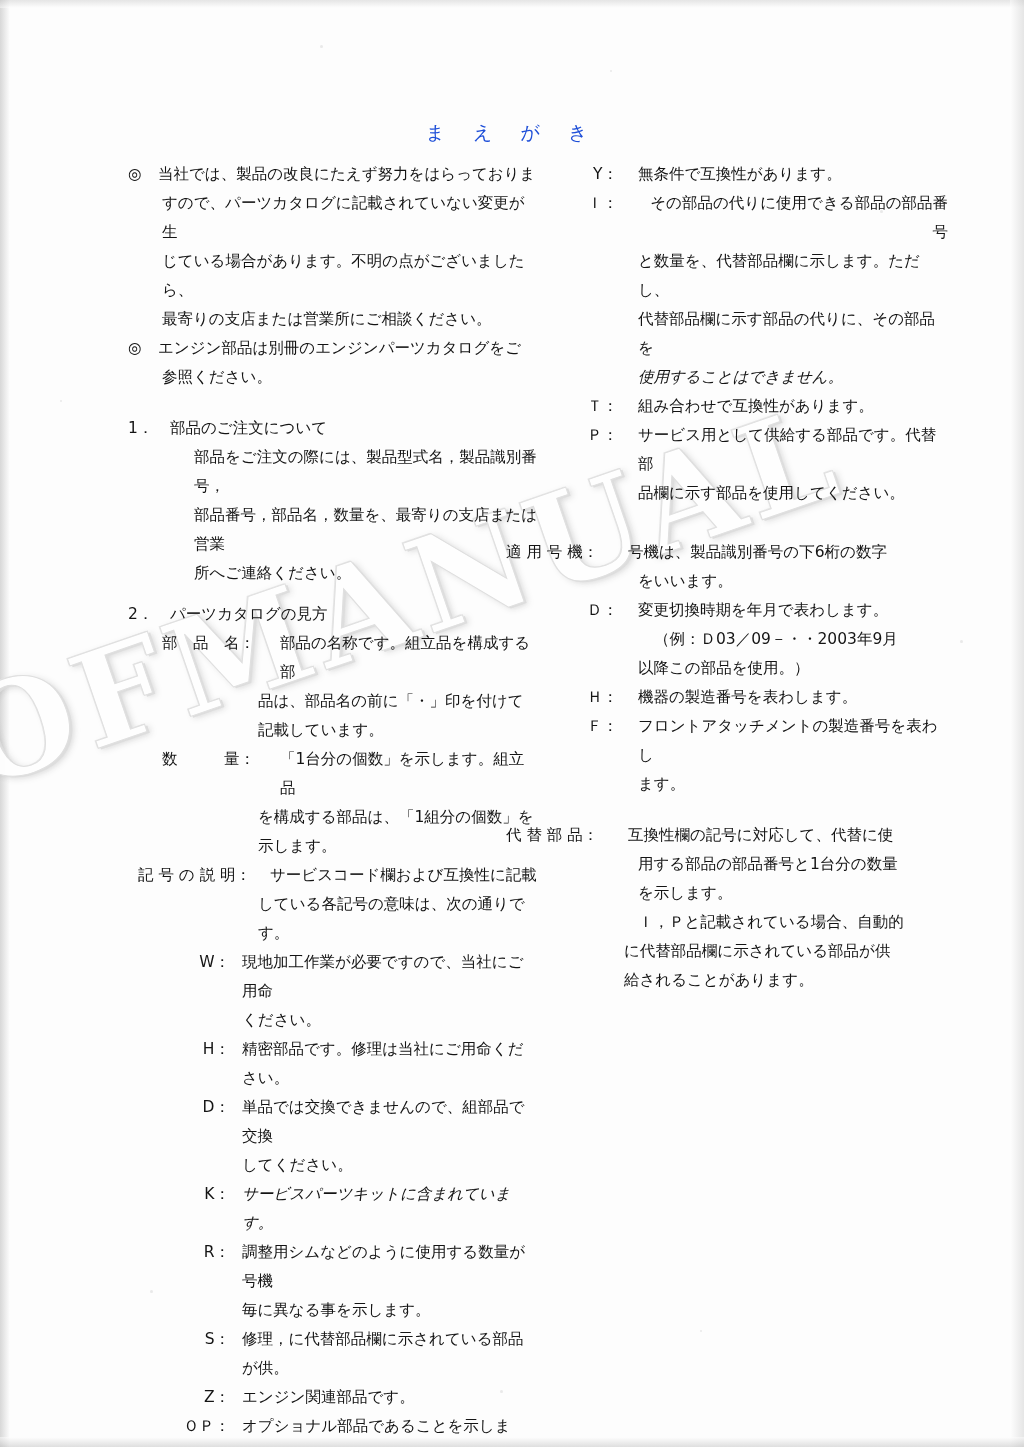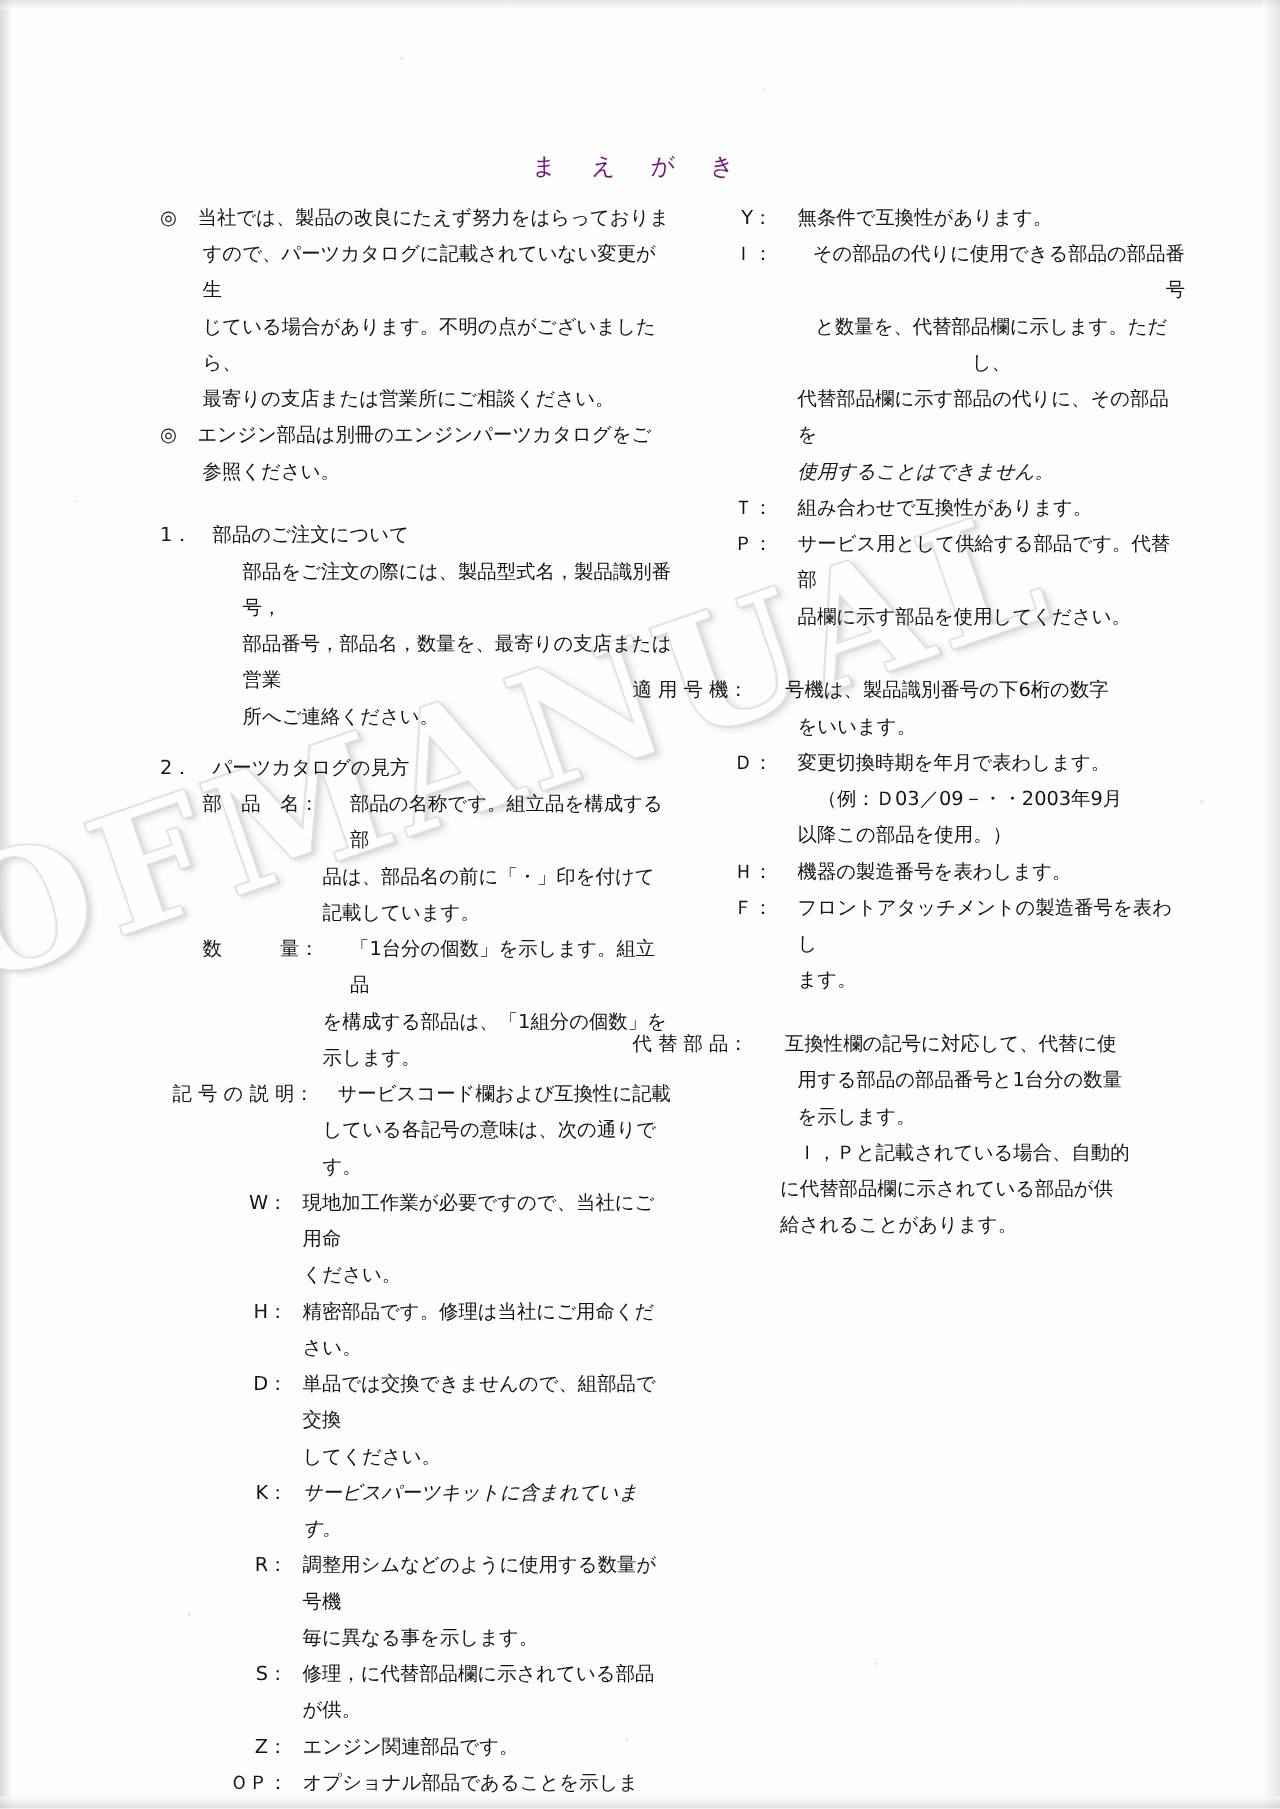--- a/index.html
+++ b/index.html
@@ -75,21 +75,21 @@
     -webkit-text-stroke: 1px #dedede;
   }
 
   .doc-title {
     position: absolute;
     left: 0; top: 120px;
     width: 1024px;
     text-align: center;
     font-size: 19px;
     letter-spacing: 11px;
-    color: #701a75;
+    color: #1d4ed8;
     font-family: "DejaVu Sans", "Liberation Sans", sans-serif;
   }
 
   .col {
     position: absolute;
     font-size: 15.5px;
     line-height: 29px;
     color: #141414;
   }
   .col-left  { left: 128px; top: 160px; width: 410px; }
@@ -285,21 +285,21 @@
     <div class="row">
       <span class="marker mk-w70" style="text-align:right;">Y：</span>
       <span class="body-text" style="padding-left:20px;">無条件で互換性があります。</span>
     </div>
 
     <div class="row">
       <span class="marker mk-w70" style="text-align:right;">Ｉ：</span>
       <span class="body-text" style="padding-left:20px;text-align:right;">その部品の代りに使用できる部品の部品番号</span>
     </div>
     <div class="row">
-      <span class="body-text" style="padding-left:90px;text-align:center;">と数量を、代替部品欄に示します。ただし、</span>
+      <span class="body-text" style="padding-left:90px;">と数量を、代替部品欄に示します。ただし、</span>
     </div>
     <div class="row">
       <span class="body-text" style="padding-left:90px;">代替部品欄に示す部品の代りに、その部品を</span>
     </div>
     <div class="row">
       <span class="body-text" style="padding-left:90px;font-style:italic;">使用することはできません。</span>
     </div>
 
     <div class="row">
       <span class="marker mk-w70" style="text-align:right;">Ｔ：</span>

